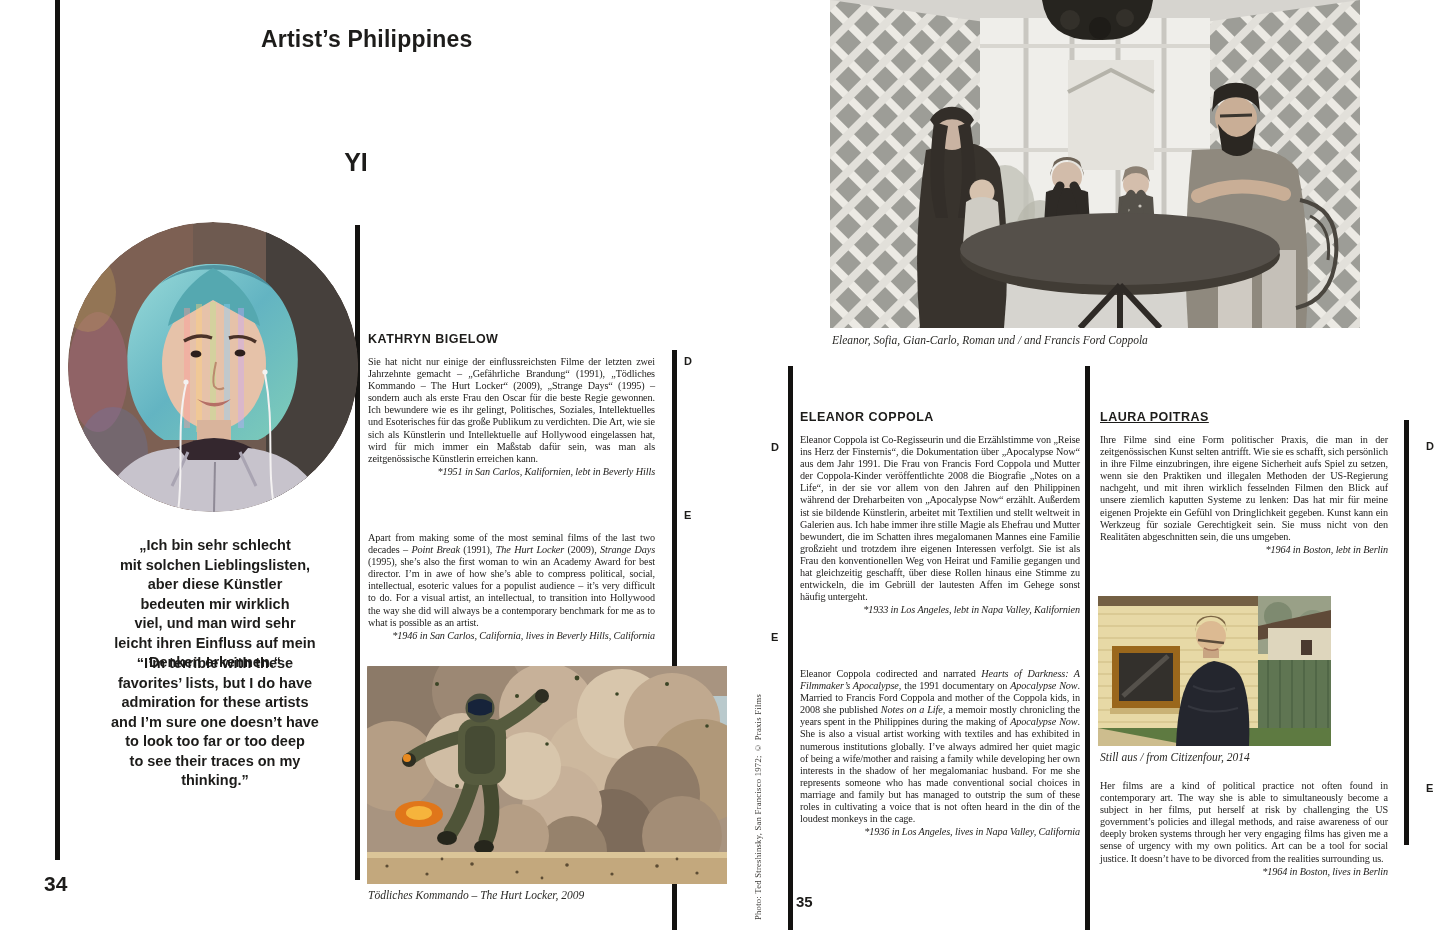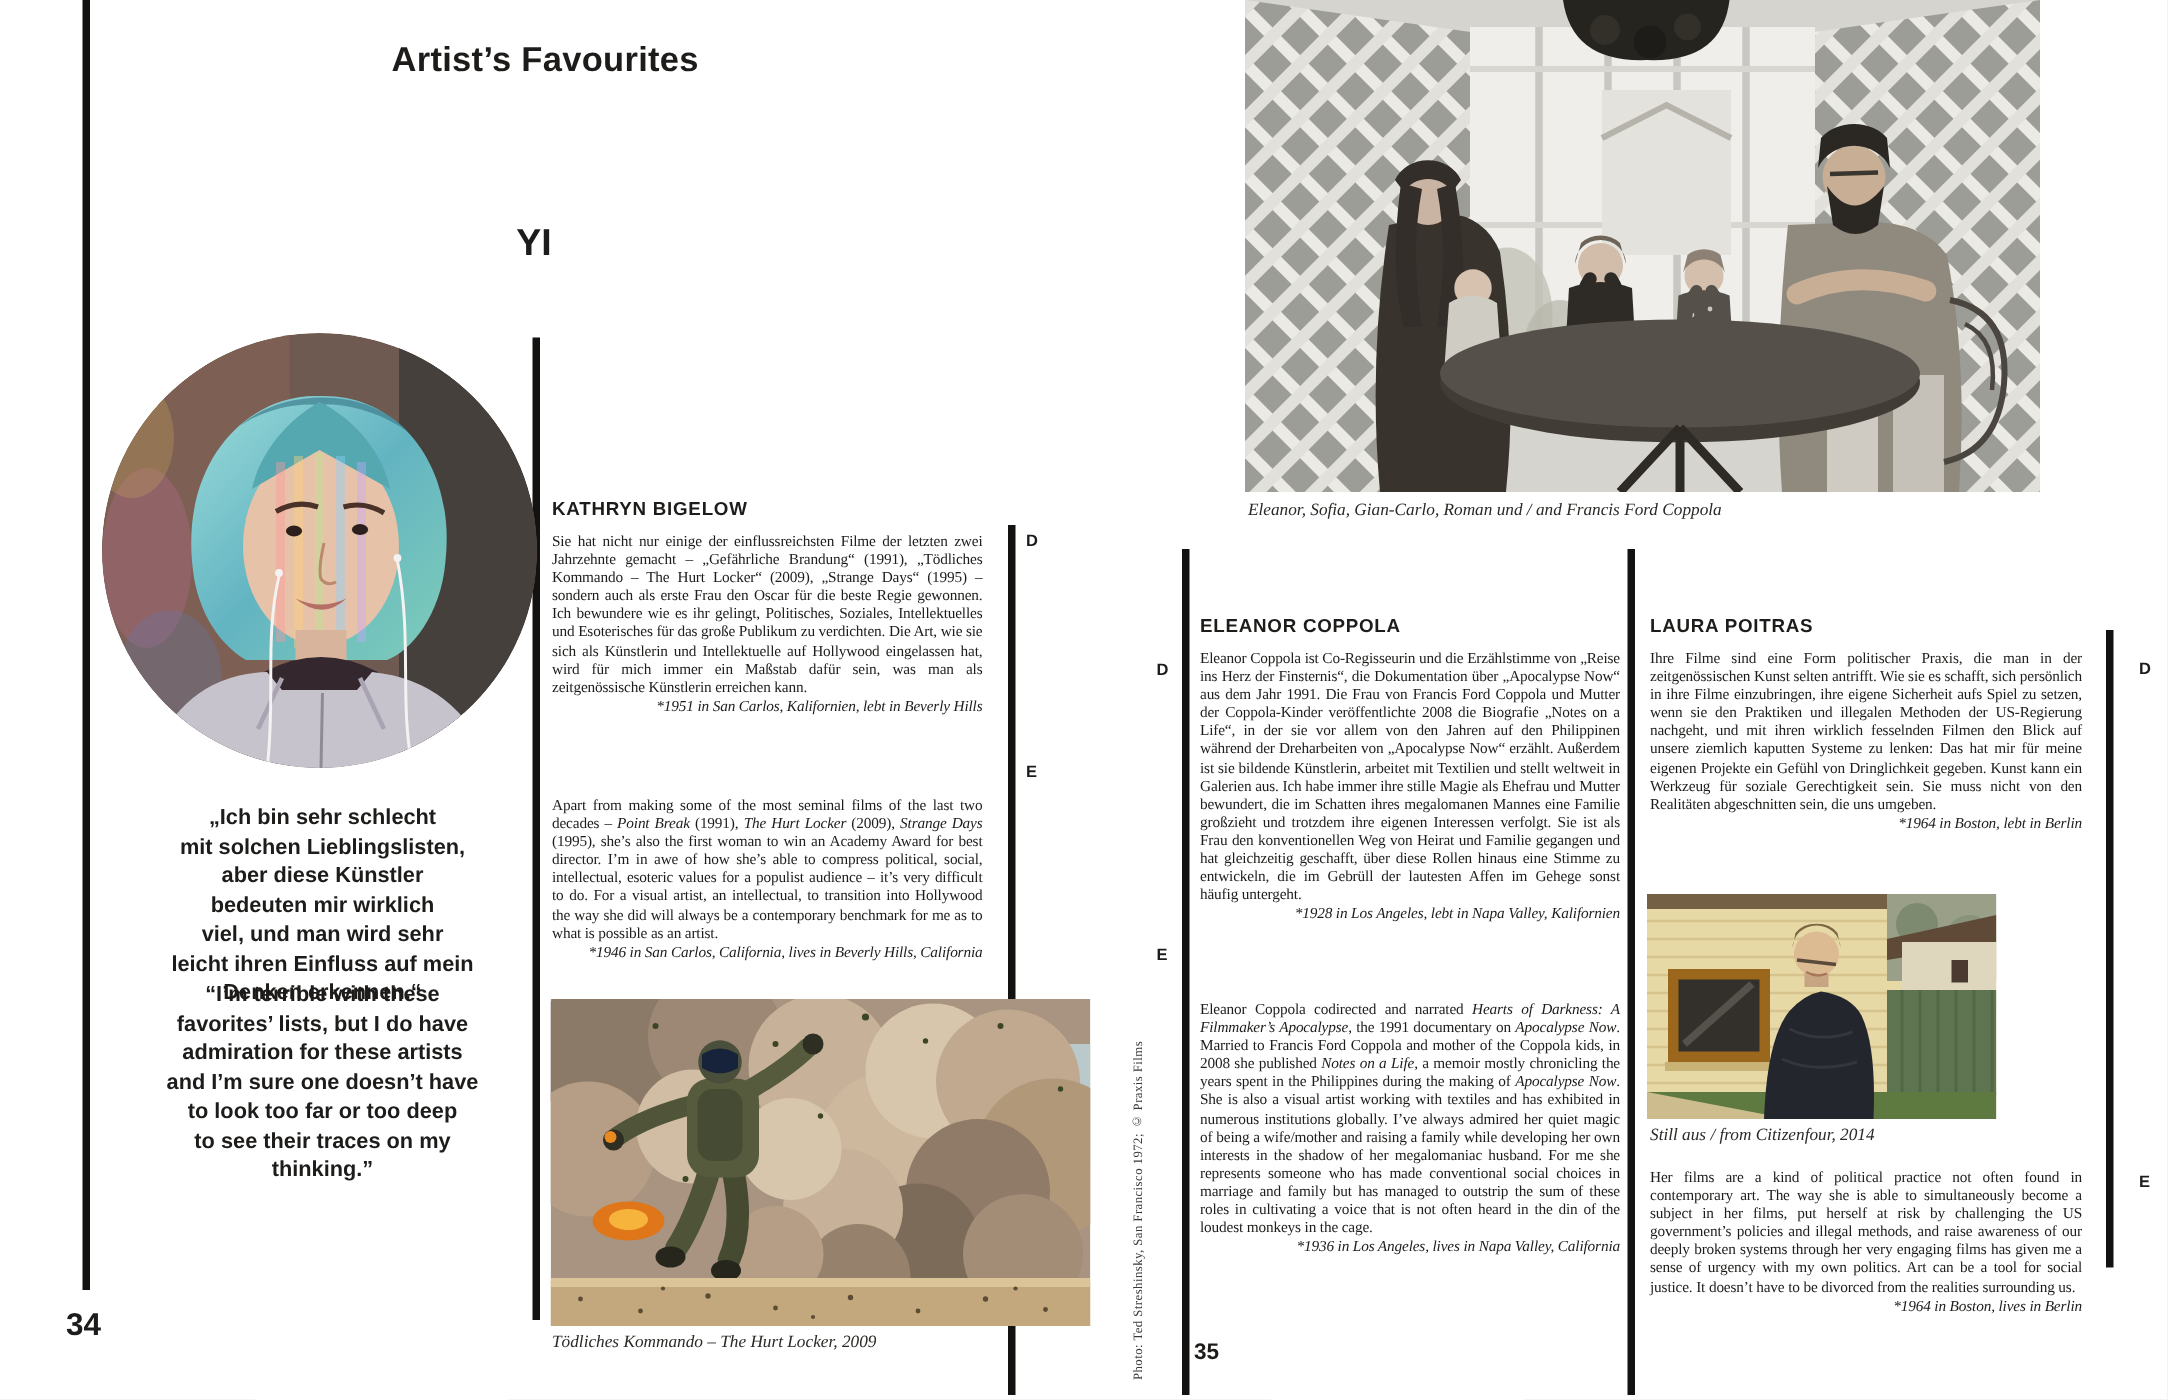--- a/index.html
+++ b/index.html
@@ -29,21 +29,21 @@
                    letter-spacing:.3px;color:#3a3834;z-index:2;}
   svg{display:block;}
 </style>
 </head>
 <body>
 
 <div id="stage">
 
   <div class="vbar" style="left:55px;top:0;height:860px;"></div>
 
-  <div class="section-title">Artist’s Favourites</div>
+  <div class="section-title">Artist’s Philippines</div>
 
   <div class="artist-name">
     <div>YI</div>
   </div>
 
   <div class="photo portrait">
     <svg viewBox="0 0 290 290" width="290" height="290">
       <defs>
         <clipPath id="pc">
             <circle cx="145" cy="145" r="145"></circle>
@@ -272,33 +272,33 @@
   <div class="caption" style="left:832px;top:334px;">Eleanor, Sofia, Gian-Carlo, Roman und / and Francis Ford Coppola</div>
 
   <div class="vbar" style="left:788px;top:366px;height:564px;"></div>
   <div class="marker" style="left:771px;top:441px;">D</div>
   <div class="marker" style="left:771px;top:631px;">E</div>
 
   <div class="col-heading" style="left:800px;top:410px;">ELEANOR COPPOLA</div>
 
   <div class="body-block" style="left:800px;top:434px;width:280px;">
     <div>Eleanor Coppola ist Co-Regisseurin und die Erzählstimme von „Reise ins Herz der Finsternis“, die Dokumentation über „Apocalypse Now“ aus dem Jahr 1991. Die Frau von Francis Ford Coppola und Mutter der Coppola-Kinder veröffentlichte 2008 die Biografie „Notes on a Life“, in der sie vor allem von den Jahren auf den Philippinen während der Dreharbeiten von „Apocalypse Now“ erzählt. Außerdem ist sie bildende Künstlerin, arbeitet mit Textilien und stellt weltweit in Galerien aus. Ich habe immer ihre stille Magie als Ehefrau und Mutter bewundert, die im Schatten ihres megalomanen Mannes eine Familie großzieht und trotzdem ihre eigenen Interessen verfolgt. Sie ist als Frau den konventionellen Weg von Heirat und Familie gegangen und hat gleichzeitig geschafft, über diese Rollen hinaus eine Stimme zu entwickeln, die im Gebrüll der lautesten Affen im Gehege sonst häufig untergeht.</div>
-    <div class="bio">*1928 in Los Angeles, lebt in Napa Valley, Kalifornien</div>
+    <div class="bio">*1933 in Los Angeles, lebt in Napa Valley, Kalifornien</div>
   </div>
 
   <div class="body-block" style="left:800px;top:668px;width:280px;">
     <div><span>Eleanor Coppola codirected and narrated </span><em>Hearts of Darkness: A Filmmaker’s Apocalypse</em><span>, the 1991 documentary on </span><em>Apocalypse Now</em><span>. Married to Francis Ford Coppola and mother of the Coppola kids, in 2008 she published </span><em>Notes on a Life</em><span>, a memoir mostly chronicling the years spent in the Philippines during the making of </span><em>Apocalypse Now</em><span>. She is also a visual artist working with textiles and has exhibited in numerous institutions globally. I’ve always admired her quiet magic of being a wife/mother and raising a family while developing her own interests in the shadow of her megalomaniac husband. For me she represents someone who has made conventional social choices in marriage and family but has managed to outstrip the sum of these roles in cultivating a voice that is not often heard in the din of the loudest monkeys in the cage.</span></div>
     <div class="bio">*1936 in Los Angeles, lives in Napa Valley, California</div>
   </div>
 
   <div class="pagenum" id="page-35">35</div>
 
   <div class="vbar" style="left:1085px;top:366px;height:564px;"></div>
 
-  <div class="col-heading" style="left:1100px;top:410px;">LAURA POITRAS</div>
+  <div class="col-heading" style="left:1100px;top:410px;text-decoration:underline;">LAURA POITRAS</div>
 
   <div class="body-block" style="left:1100px;top:434px;width:288px;">
     <div>Ihre Filme sind eine Form politischer Praxis, die man in der zeitgenössischen Kunst selten antrifft. Wie sie es schafft, sich persönlich in ihre Filme einzubringen, ihre eigene Sicherheit aufs Spiel zu setzen, wenn sie den Praktiken und illegalen Methoden der US-Regierung nachgeht, und mit ihren wirklich fesselnden Filmen den Blick auf unsere ziemlich kaputten Systeme zu lenken: Das hat mir für meine eigenen Projekte ein Gefühl von Dringlichkeit gegeben. Kunst kann ein Werkzeug für soziale Gerechtigkeit sein. Sie muss nicht von den Realitäten abgeschnitten sein, die uns umgeben.</div>
     <div class="bio">*1964 in Boston, lebt in Berlin</div>
   </div>
 
   <div class="photo" style="left:1098px;top:596px;width:233px;height:150px;">
     <svg viewBox="0 0 233 150" width="233" height="150">
       <rect width="233" height="150" fill="#e7d9a6"></rect>
       <g stroke="#d6c48e" stroke-width="1.6">

